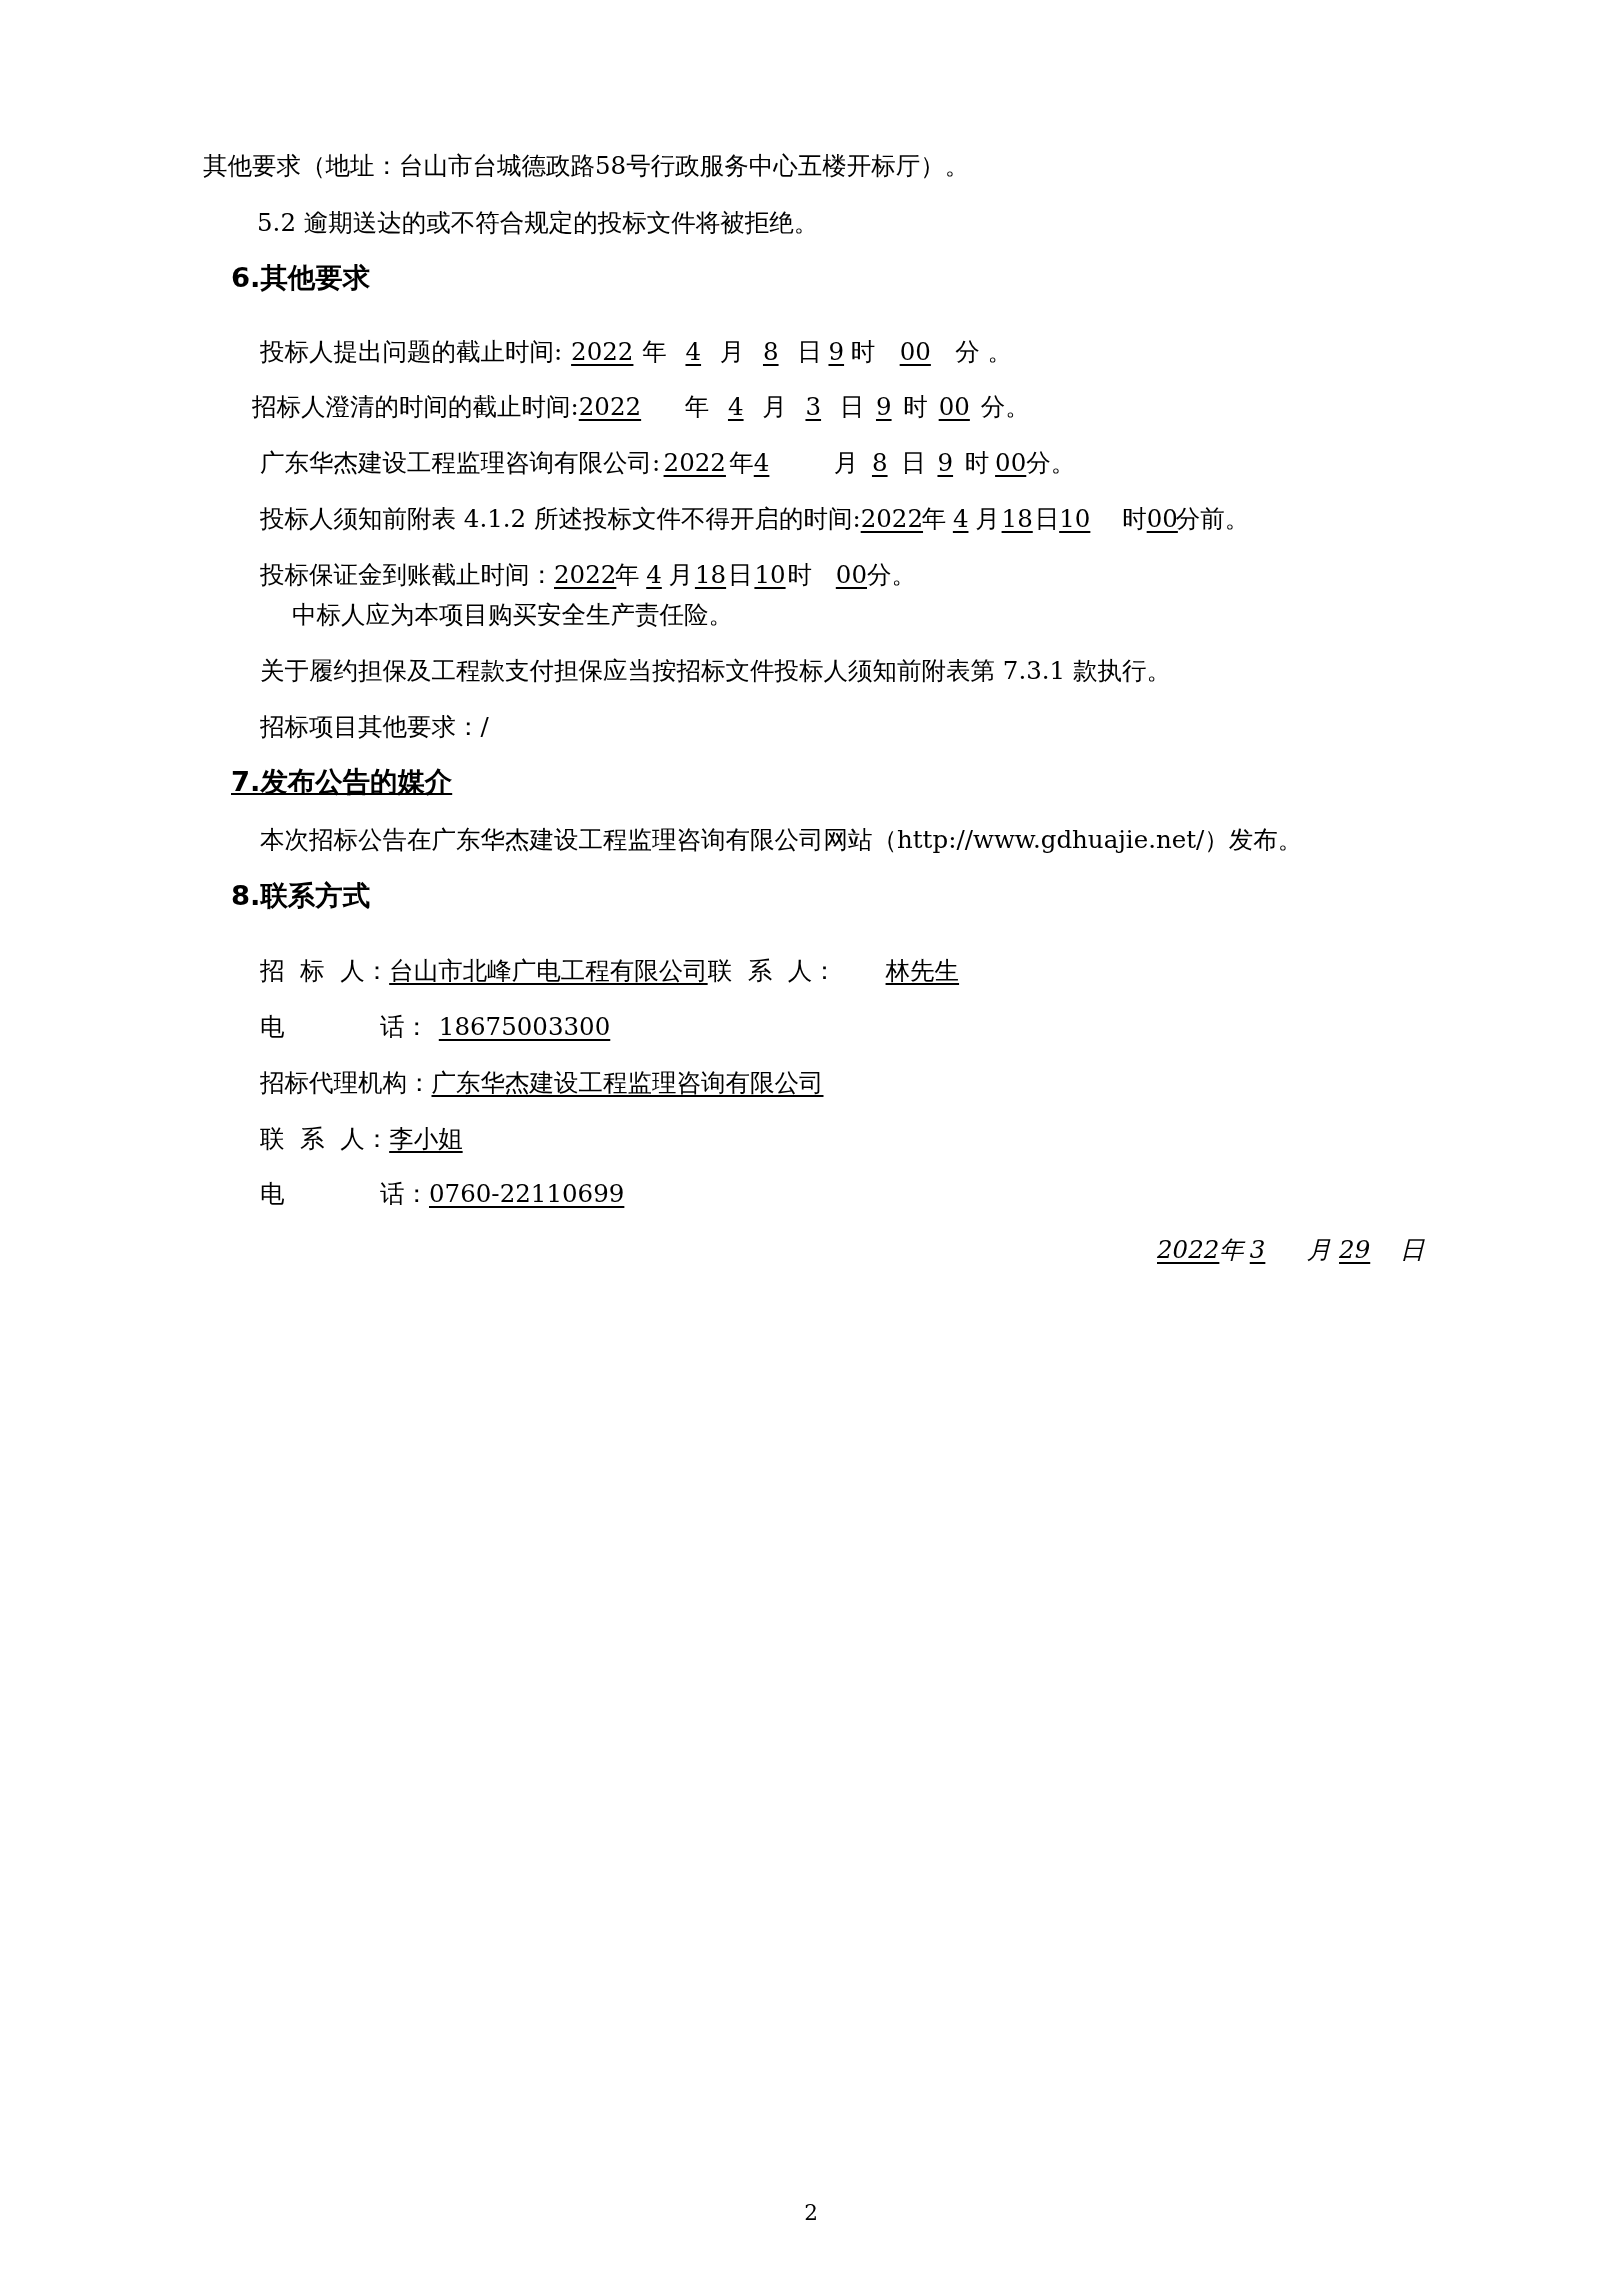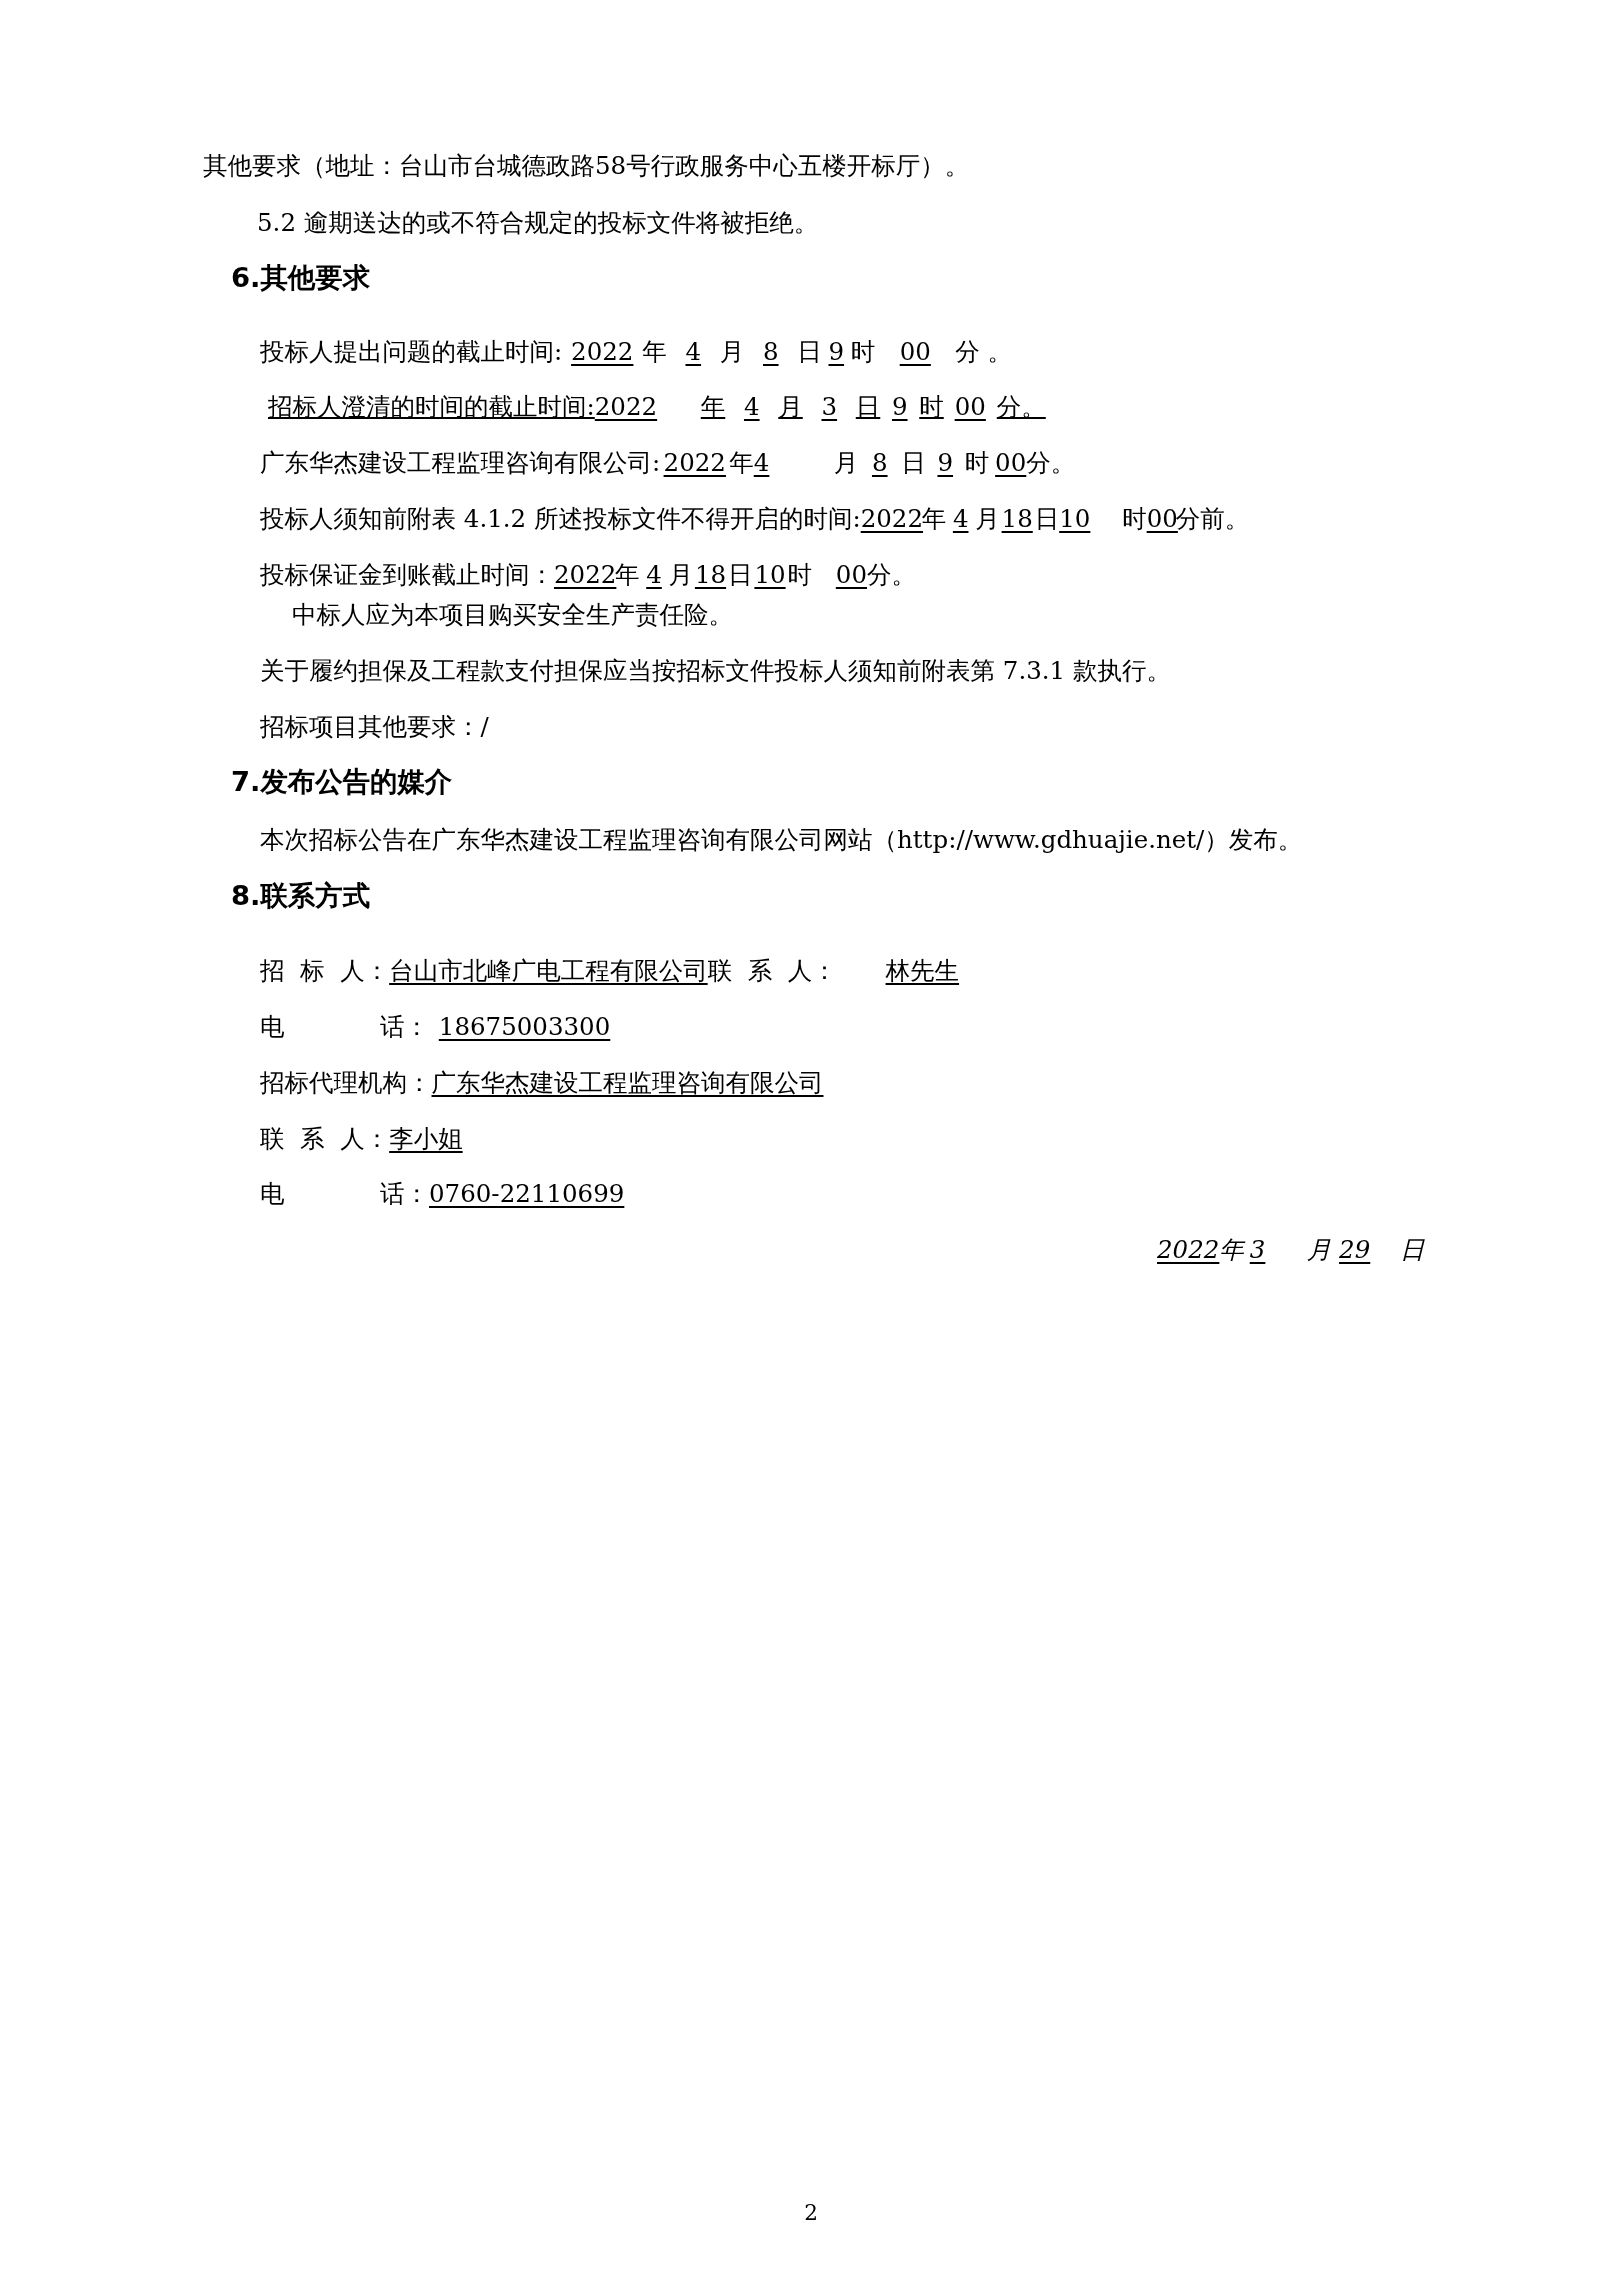--- a/index.html
+++ b/index.html
@@ -15,41 +15,41 @@
 
 <div class="line" style="left:203px;top:149px;">其他要求（地址：台山市台城德政路58号行政服务中心五楼开标厅）。</div>
 <div class="line" style="left:257px;top:206px;">5.2 逾期送达的或不符合规定的投标文件将被拒绝。</div>
 
 <div class="line h" style="left:231px;top:261px;">6.其他要求</div>
 
 <div class="line" style="left:260px;top:319px;">
   <span>投标人提出问题的截止时间:</span><span class="u" style="width:80px">2022</span><span>年</span><span class="u" style="width:53px">4</span><span>月</span><span class="u" style="width:53px">8</span><span>日</span><span class="u" style="width:29px">9</span><span>时</span><span class="u" style="width:80px">00</span><span>分 。</span>
 </div>
 
-<div class="line" style="left:268px;top:374px;text-decoration:underline;">
+<div class="line" style="left:252px;top:374px;">
   <span>招标人澄清的时间的截止时间:</span><span class="u" style="width:106px;text-align:left">2022</span><span>年</span><span class="u" style="width:53px">4</span><span>月</span><span class="u" style="width:53px">3</span><span>日</span><span class="u" style="width:39px">9</span><span>时</span><span class="u" style="width:53px">00</span><span>分。</span>
 </div>
 
 <div class="line" style="left:260px;top:430px;">
   <span>广东华杰建设工程监理咨询有限公司:</span><span class="u" style="width:69px">2022</span><span>年</span><span class="u" style="width:80px;text-align:left;padding-left:0">4</span><span>月</span><span class="u" style="width:43px">8</span><span>日</span><span class="u" style="width:39px">9</span><span>时</span><span class="u" style="width:37px;text-align:right">00</span><span>分。</span>
 </div>
 
 <div class="line" style="left:260px;top:486px;">
   <span>投标人须知前附表 4.1.2 所述投标文件不得开启的时间:</span><span class="u" style="width:61px">2022</span><span>年</span><span class="u" style="width:29px">4</span><span>月</span><span class="u" style="width:35px">18</span><span>日</span><span class="u" style="width:63px;text-align:left">10</span><span>时</span><span class="u" style="width:29px">00</span><span>分前。</span>
 </div>
 
 <div class="line" style="left:260px;top:542px;">
   <span>投标保证金到账截止时间：</span><span class="u" style="width:61px">2022</span><span>年</span><span class="u" style="width:29px">4</span><span>月</span><span class="u" style="width:35px">18</span><span>日</span><span class="u" style="width:35px">10</span><span>时</span><span class="u" style="width:55px;text-align:right">00</span><span>分。</span>
 </div>
 
 <div class="line" style="left:260px;top:598px;margin-left:32px;">中标人应为本项目购买安全生产责任险。</div>
 <div class="line" style="left:260px;top:654px;">关于履约担保及工程款支付担保应当按招标文件投标人须知前附表第 7.3.1 款执行。</div>
 <div class="line" style="left:260px;top:710px;">招标项目其他要求：/</div>
 
-<div class="line h" style="left:231px;top:765px;">7.发布公告的媒介</div>
+<div class="line h" style="left:231px;top:765px;text-decoration:underline;">7.发布公告的媒介</div>
 <div class="line" style="left:260px;top:823px;">本次招标公告在广东华杰建设工程监理咨询有限公司网站（http://www.gdhuajie.net/）发布。</div>
 
 <div class="line h" style="left:231px;top:879px;">8.联系方式</div>
 
 <div class="line" style="left:260px;top:938px;">
   <span style="white-space:pre">招  标  人：</span><span class="u">台山市北峰广电工程有限公司</span><span style="white-space:pre">联  系  人：</span><span class="u" style="width:171px">林先生</span>
 </div>
 
 <div class="line" style="left:260px;top:994px;">
   <span style="display:inline-block;width:120px">电</span><span>话：</span><span class="u" style="padding-left:9.8px">18675003300</span>

